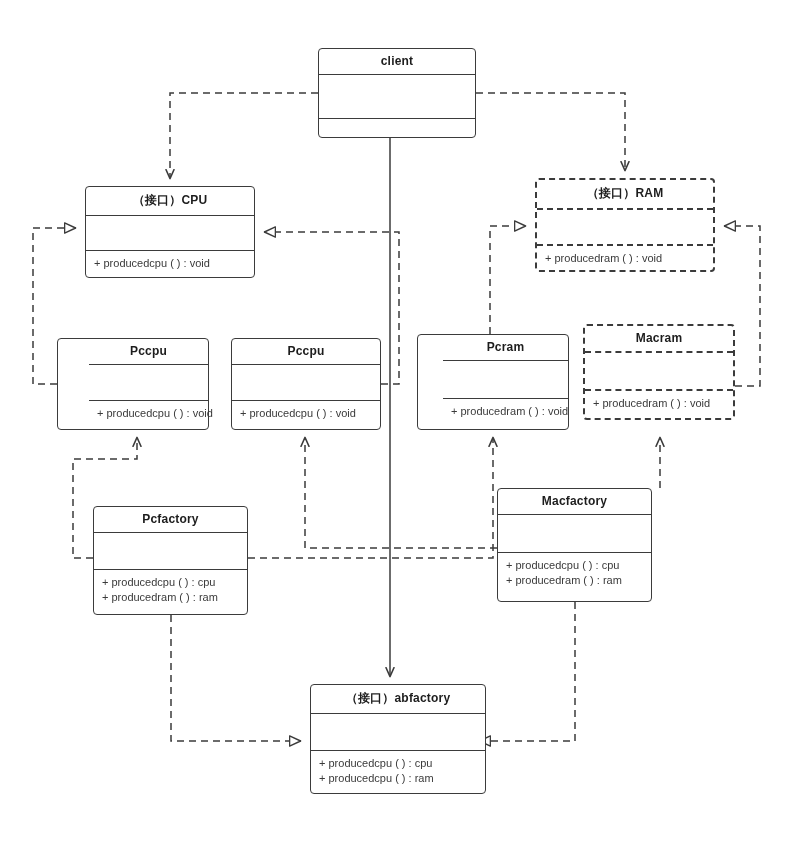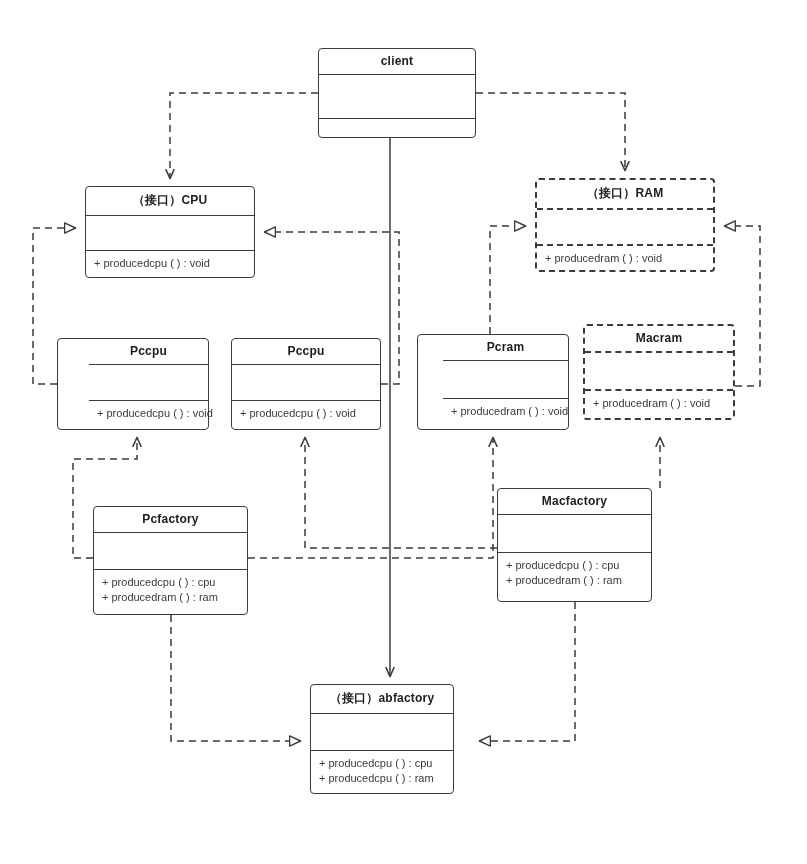--- a/index.html
+++ b/index.html
@@ -189,21 +189,21 @@
 
   <div class="uml-box" id="node-macfactory" style="left: 497px; top: 488px; width: 155px; height: 114px;">
     <div class="uml-title">Macfactory</div>
     <div class="uml-attrs" style="height: 38px;"></div>
     <div class="uml-ops">
       <div class="op-line">+ producedcpu ( )  :  cpu</div>
       <div class="op-line">+ producedram ( )  :  ram</div>
     </div>
   </div>
 
-  <div class="uml-box" id="node-abfactory" style="left: 310px; top: 684px; width: 144px; height: 110px;">
+  <div class="uml-box" id="node-abfactory" style="left: 310px; top: 684px; width: 176px; height: 110px;">
     <div class="uml-title">（接口）abfactory</div>
     <div class="uml-attrs" style="height: 37px;"></div>
     <div class="uml-ops">
       <div class="op-line">+ producedcpu ( )  :  cpu</div>
       <div class="op-line">+ producedcpu ( )  :  ram</div>
     </div>
   </div>
 
 </div>
 

